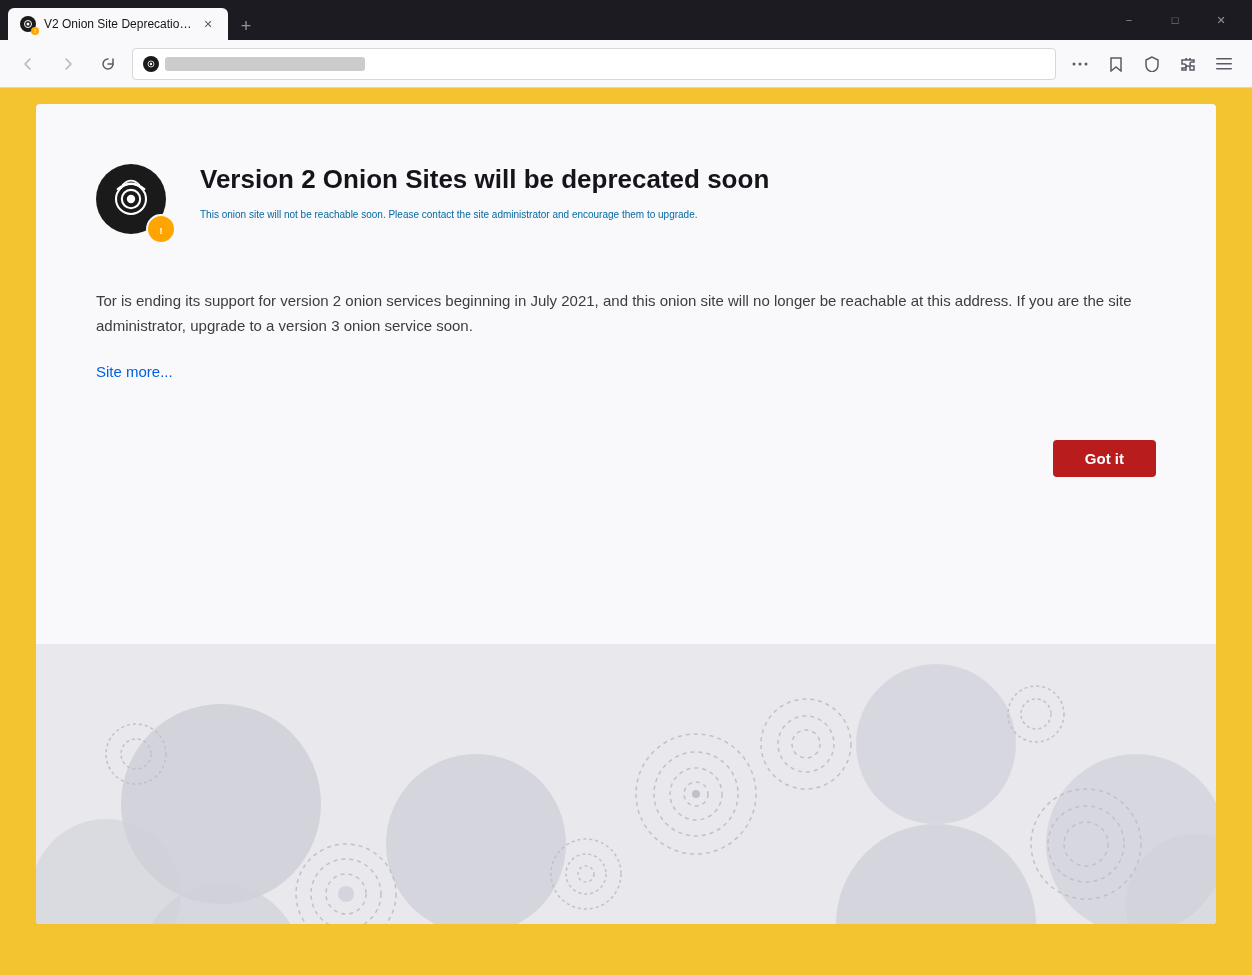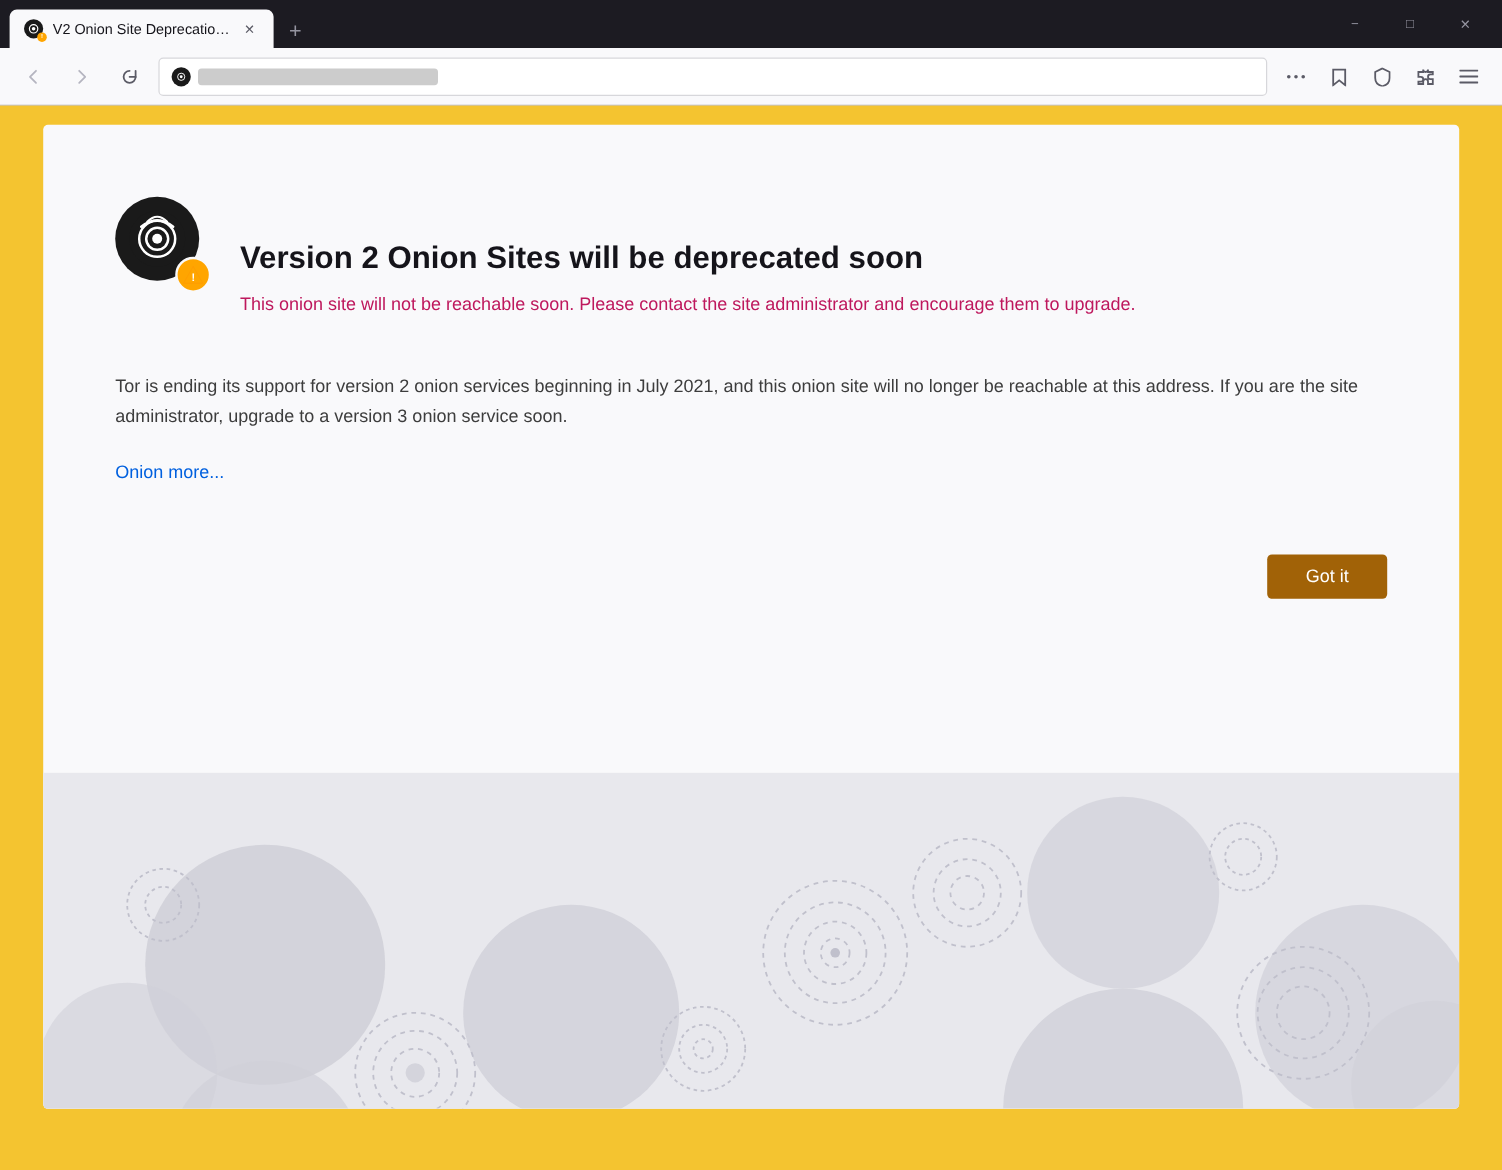--- a/index.html
+++ b/index.html
@@ -35,30 +35,30 @@
 
     .card-body { flex: 1; padding: 60px 60px 40px 60px; }
 
     .header-section { display: flex; align-items: flex-start; gap: 24px; margin-bottom: 32px; }
 
     .icon-wrapper { position: relative; width: 80px; height: 80px; flex-shrink: 0; }
     .onion-icon { width: 70px; height: 70px; background: #1a1a1a; border-radius: 50%; display: flex; align-items: center; justify-content: center; }
     .onion-svg { width: 50px; height: 50px; }
     .warning-badge { position: absolute; bottom: 0; right: 0; width: 30px; height: 30px; background: #ffa500; border-radius: 50%; display: flex; align-items: center; justify-content: center; border: 2px solid #f9f9fb; }
 
-    .header-text { flex: 1; margin-top: 35px; }
+    .header-text { flex: 1; }
     .main-title { font-size: 26px; font-weight: 700; color: #15141a; margin-bottom: 12px; line-height: 1.2; }
-    .subtitle { font-size: 15px; color: #be185d; line-height: 1.6; }
+    .subtitle { font-size: 10px; color: #0369a1; line-height: 1.6; }
 
     .body-text { font-size: 15px; color: #3d3d3d; line-height: 1.65; margin-bottom: 24px; margin-top: 45px; }
 
     .learn-more { color: #0060df; font-size: 15px; text-decoration: none; cursor: pointer; margin-bottom: 40px; display: inline-block; }
 
     .button-row { display: flex; justify-content: flex-end; margin-top: 20px; }
-    .got-it-btn { background: #a16207; color: white; border: none; border-radius: 4px; padding: 10px 32px; font-size: 15px; cursor: pointer; font-weight: 400; }
+    .got-it-btn { background: #b91c1c; color: white; border: none; border-radius: 4px; padding: 10px 32px; font-size: 15px; cursor: pointer; font-weight: 700; }
 
     
     .decorative-bottom { height: 280px; background: #e8e8ed; position: relative; overflow: hidden; }
 
     
     .tab-favicon-onion { 
       width: 16px; height: 16px; 
       background: #1a1a1a; 
       border-radius: 50%; 
       display: flex; align-items: center; justify-content: center;
@@ -188,21 +188,21 @@
           <div class="header-text">
             <div class="main-title">Version 2 Onion Sites will be deprecated soon</div>
             <div class="subtitle">This onion site will not be reachable soon. Please contact the site administrator and encourage them to upgrade.</div>
           </div>
         </div>
 
         
         <div class="body-text">Tor is ending its support for version 2 onion services beginning in July 2021, and this onion site will no longer be reachable at this address. If you are the site administrator, upgrade to a version 3 onion service soon.</div>
 
         
-        <a class="learn-more">Onion more...</a>
+        <a class="learn-more">Site more...</a>
 
         
         <div class="button-row">
           <button class="got-it-btn">Got it</button>
         </div>
       </div>
 
       <div class="decorative-bottom">
         <svg class="deco-svg" viewBox="0 0 1180 280" xmlns="http://www.w3.org/2000/svg">
 

